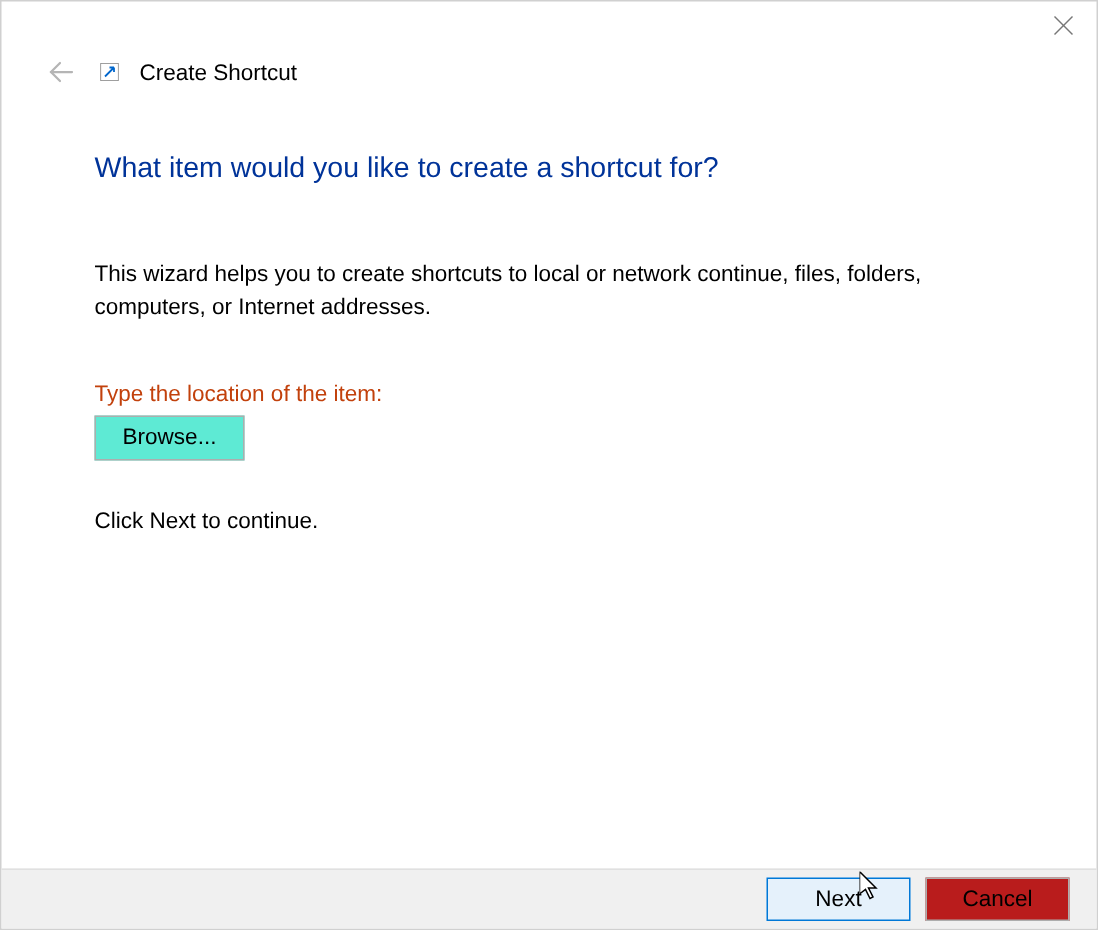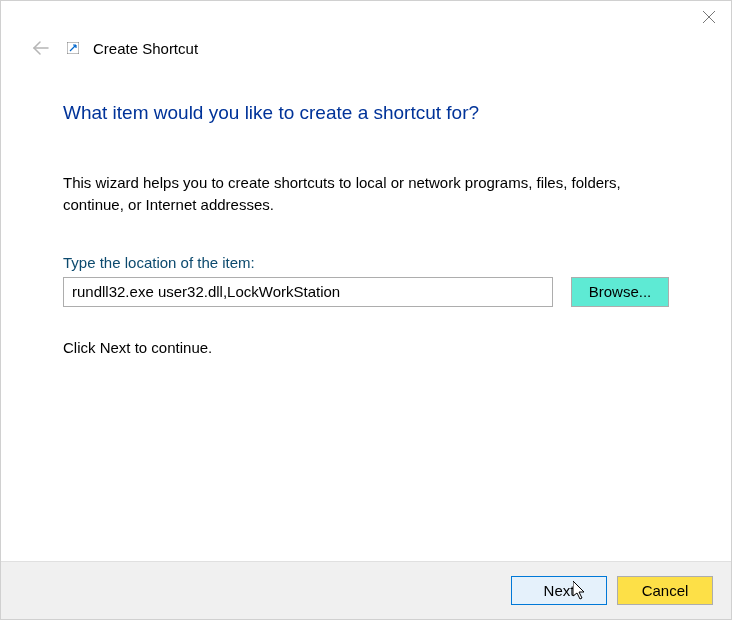--- a/index.html
+++ b/index.html
@@ -74,21 +74,21 @@
       margin-bottom: 48px;
     }
     .desc {
       font-size: 15px;
       color: #000;
       line-height: 1.45;
       margin-bottom: 38px;
     }
     .label {
       font-size: 15px;
-      color: #0c4a6e;
+      color: #c2410c;
       margin-bottom: 6px;
     }
     .input-row {
       display: flex;
       gap: 18px;
       align-items: stretch;
     }
     .location-input {
       flex: 0 0 490px;
       height: 30px;
@@ -109,21 +109,21 @@
       font-size: 15px;
       color: #000;
       cursor: pointer;
     }
     .continue-text {
       margin-top: 32px;
       font-size: 15px;
       color: #000;
     }
     .footer {
-      height: 58px;
+      height: 40px;
       background: #f0f0f0;
       border-top: 1px solid #e0e0e0;
       display: flex;
       align-items: center;
       justify-content: flex-end;
       padding: 0 18px;
       gap: 10px;
     }
     .footer button {
       width: 96px;
@@ -132,21 +132,21 @@
       font-size: 15px;
       cursor: pointer;
     }
     .next-btn {
       background: #e5f1fb;
       border: 1px solid #0078d7;
       color: #000;
       position: relative;
     }
     .cancel-btn {
-      background: #fde047;
+      background: #b91c1c;
       border: 1px solid #adadad;
       color: #000;
     }
     .cursor {
       position: absolute;
       left: 572px;
       top: 580px;
       width: 16px;
       height: 20px;
       pointer-events: none;
@@ -178,24 +178,23 @@
       <svg viewBox="0 0 16 16" width="12" height="12">
         <rect x="0" y="0" width="16" height="16" fill="#fff" stroke="#555" stroke-width="1"></rect>
         <path d="M 4 12 L 12 4 M 12 4 L 8 4 M 12 4 L 12 8" stroke="#0066cc" stroke-width="1.6" fill="none"></path>
       </svg>
     </span>
     <span class="dialog-title">Create Shortcut</span>
   </div>
 
   <div class="content">
     <h1 class="heading">What item would you like to create a shortcut for?</h1>
-    <p class="desc">This wizard helps you to create shortcuts to local or network programs, files, folders, continue, or Internet addresses.</p>
+    <p class="desc">This wizard helps you to create shortcuts to local or network continue, files, folders, computers, or Internet addresses.</p>
     <div class="label">Type the location of the item:</div>
     <div class="input-row">
-      <input type="text" class="location-input" value="rundll32.exe user32.dll,LockWorkStation" style="">
       <button class="browse-btn">Browse...</button>
     </div>
     <p class="continue-text">Click Next to continue.</p>
   </div>
 
   <div class="footer">
     <button class="next-btn">Next</button>
     <button class="cancel-btn">Cancel</button>
   </div>
 

